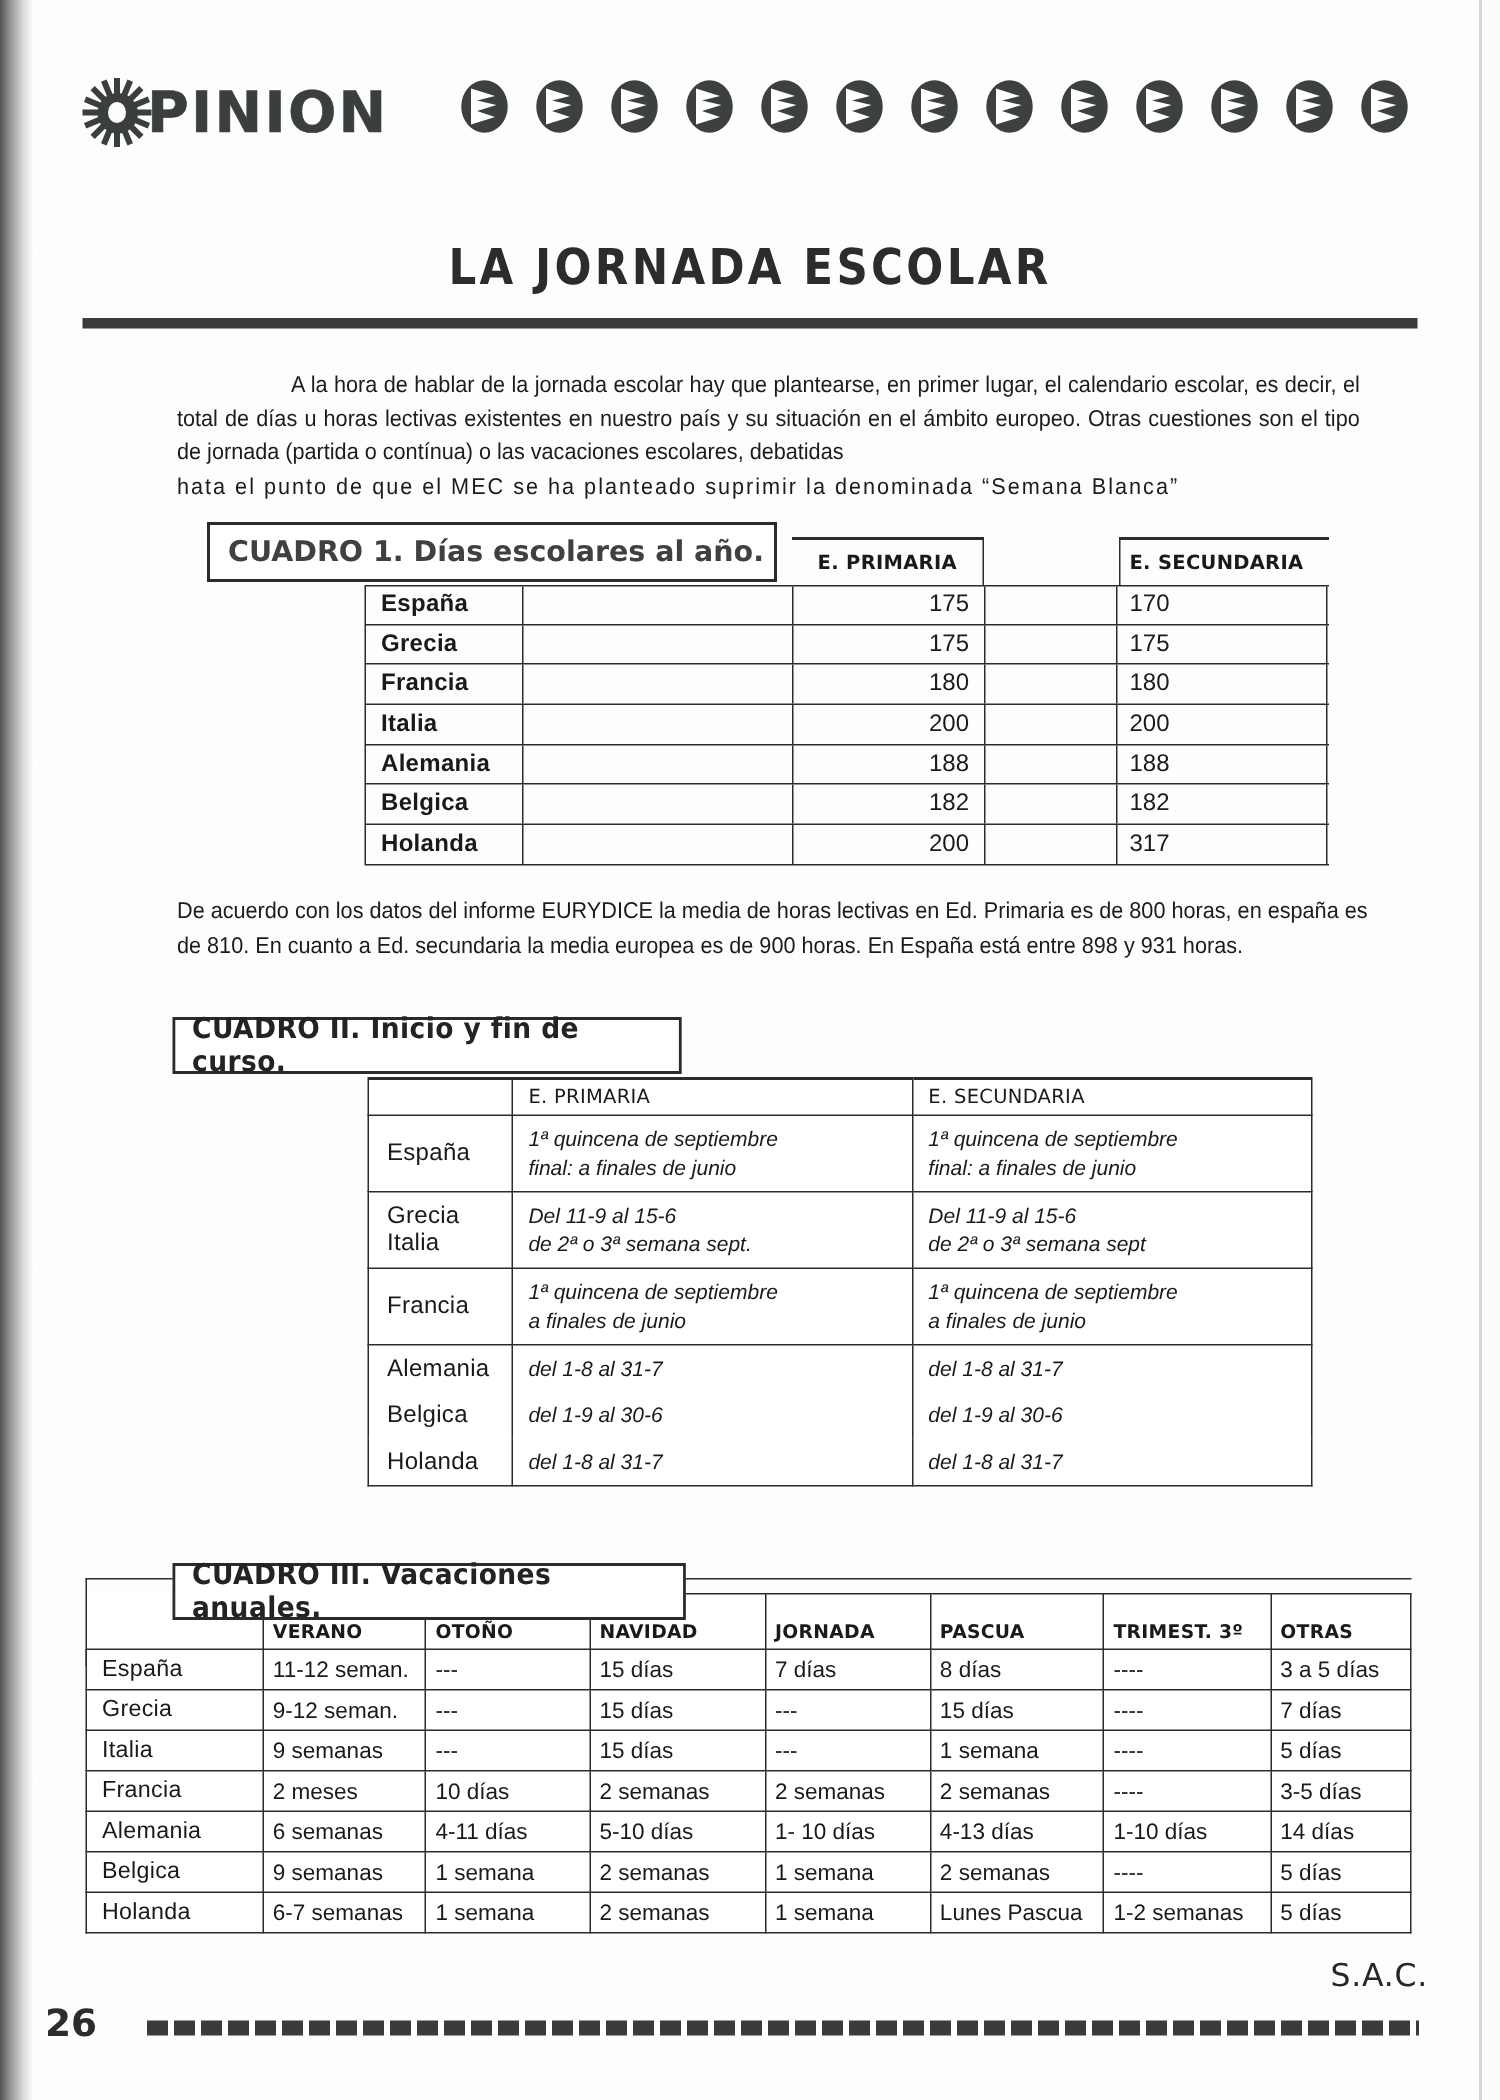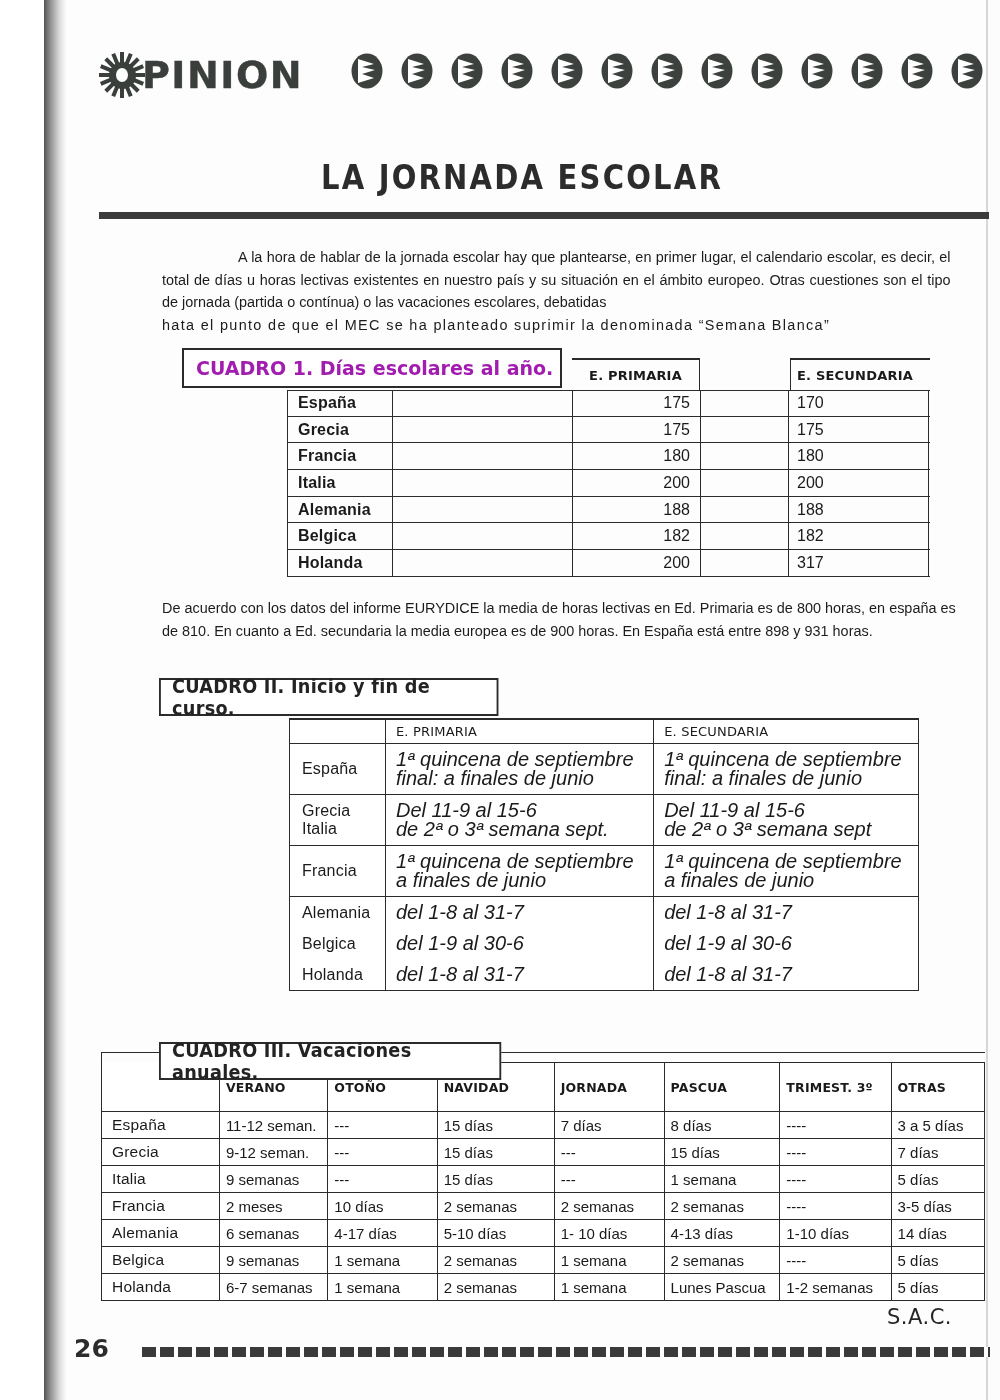--- a/index.html
+++ b/index.html
@@ -14,21 +14,20 @@
     color: #1a1a1a;
     position: relative;
     overflow: hidden;
   }
 
   
   #page {
     position: absolute;
     inset: 0;
     background: #fdfdfd;
-    margin-left: 44px;
   }
   .scan-edge-left {
     position: absolute;
     left: 0; top: 0;
     width: 22px; height: 1400px;
     background: linear-gradient(to right, #4a4a4a 0%, #8d8d8d 30%, #d8d8d8 70%, #fbfbfb 100%);
     opacity: .95;
   }
   .scan-edge-right {
     position: absolute;
@@ -194,21 +193,21 @@
 
   
   #t1 { position: absolute; left: 138px; top: 348px; width: 740px; height: 230px; }
   #t1 .box { position: absolute; box-sizing: border-box; }
   .t1-titlebox {
     left: 0px; top: 0px; width: 380px; height: 40px;
     border: 2px solid #2b2b2b;
     background: #fff;
     display: flex; align-items: center; padding-left: 12px;
     font-family: "DejaVu Sans", sans-serif;
-    font-weight: bold; font-size: 19px; color: #a21caf;
+    font-weight: bold; font-size: 19px; color: #404040;
     z-index: 4;
   }
   .t1-h-prim {
     left: 390px; top: 10px; width: 128px; height: 32px;
     border-top: 2px solid #2b2b2b;
     border-right: 1.6px solid #2b2b2b;
     display: flex; align-items: center; justify-content: center;
   }
   .t1-h-sec {
     left: 608px; top: 10px; width: 140px; height: 32px;
@@ -255,21 +254,21 @@
   
   .t2-titlebox {
     left: 115px; top: 678px; width: 365px; height: 38px;
   }
   #t2 {
     left: 245px; top: 718px; width: 630px;
   }
   #t2 td, #t2 th { border: 1.6px solid #2b2b2b; }
   #t2 .cell-it {
     font-style: italic;
-    font-size: 20px;
+    font-size: 14px;
     line-height: 19px;
     padding: 6px 10px;
   }
   #t2 .namecell { width: 78px; padding: 6px 0 6px 12px; }
   #t2 .hdrow td { padding: 4px 10px; }
   #t2 .noborder-top { border-top: 2px solid #2b2b2b; }
 
   
   .t3-titlebox {
     left: 115px; top: 1042px; width: 368px; height: 38px;
@@ -284,21 +283,21 @@
     height: 22px;
   }
   #t3 td.country { padding-left: 10px; font-size: 15.5px; }
   #t3 .hdrcell {
     font-family: "DejaVu Sans", sans-serif;
     font-weight: bold;
     font-size: 12.5px;
     letter-spacing: .2px;
     height: 30px;
     vertical-align: bottom;
-    padding-bottom: 16px;
+    padding-bottom: 4px;
   }
   #t3 .hdrcell.blank { border-left: none; border-top: none; border-bottom: 1.6px solid #2b2b2b;}
   .t3-left-bracket {
     position: absolute;
     left: 57px; top: 1052px;
     width: 60px; height: 58px;
     border-left: 1.6px solid #2b2b2b;
     border-top: 1.6px solid #2b2b2b;
     z-index: 1;
   }
@@ -634,21 +633,21 @@
       <td>10 días</td>
       <td>2 semanas</td>
       <td>2 semanas</td>
       <td>2 semanas</td>
       <td>----</td>
       <td>3-5 días</td>
     </tr>
     <tr>
       <td class="country">Alemania</td>
       <td>6 semanas</td>
-      <td>4-17 días</td>
+      <td>4-11 días</td>
       <td>5-10 días</td>
       <td>1- 10 días</td>
       <td>4-13 días</td>
       <td>1-10 días</td>
       <td>14 días</td>
     </tr>
     <tr>
       <td class="country">Belgica</td>
       <td>9 semanas</td>
       <td>1 semana</td>

